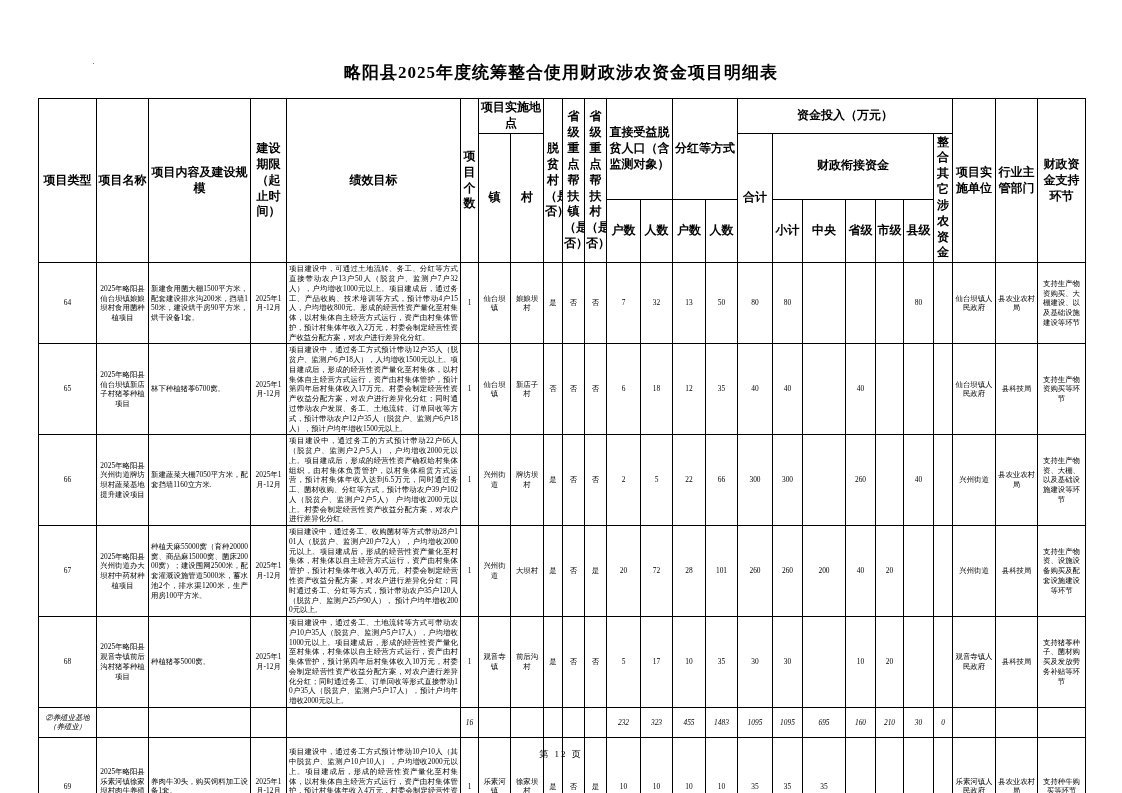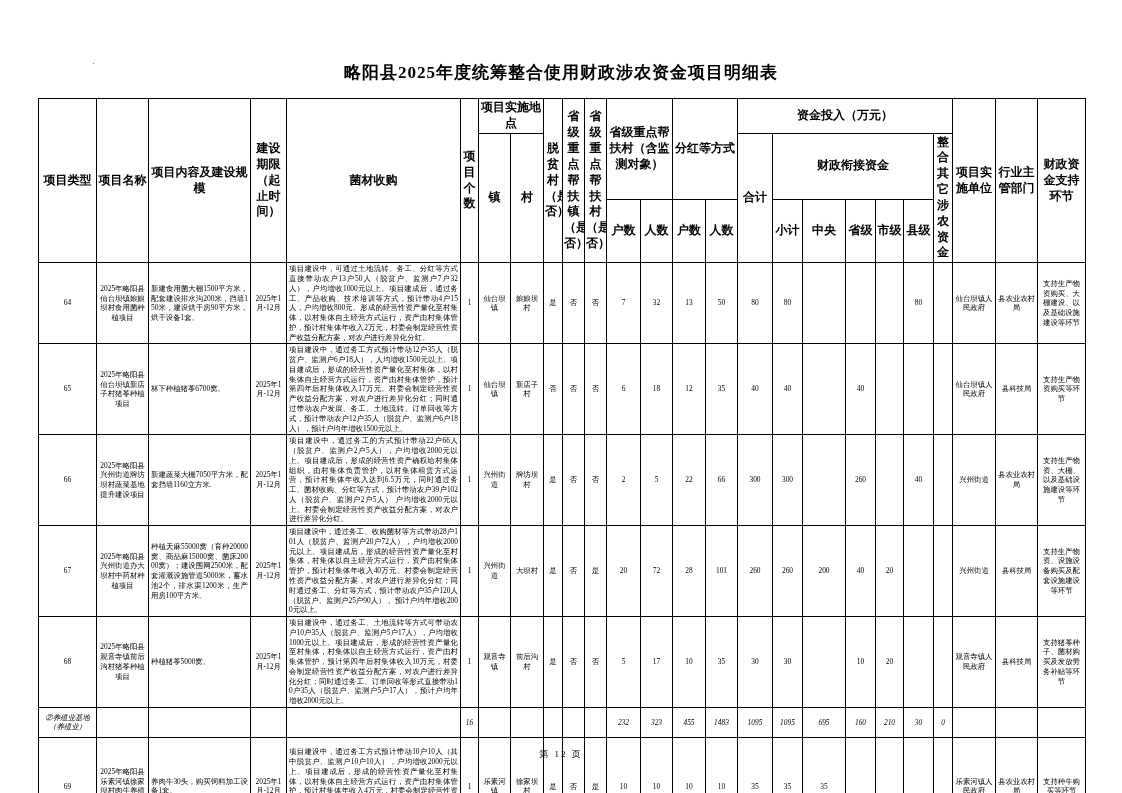--- a/index.html
+++ b/index.html
@@ -82,27 +82,27 @@
         <col style="width:43px">
         <col style="width:42px">
       <col style="width:48px">
     </colgroup>
     <thead>
       <tr>
         <th rowspan="3">项目类型</th>
         <th rowspan="3">项目名称</th>
         <th rowspan="3">项目内容及建设规模</th>
         <th rowspan="3">建设期限（起止时间）</th>
-        <th rowspan="3">菌材收购</th>
+        <th rowspan="3">绩效目标</th>
         <th rowspan="3">项目个数</th>
         <th colspan="2">项目实施地点</th>
         <th rowspan="3">脱贫村（是/否）</th>
         <th rowspan="3">省级重点帮扶镇（是/否）</th>
         <th rowspan="3">省级重点帮扶村（是/否）</th>
-        <th colspan="2" rowspan="2">省级重点帮扶村（含监测对象）</th>
+        <th colspan="2" rowspan="2">直接受益脱贫人口（含监测对象）</th>
         <th colspan="2" rowspan="2">分红等方式</th>
         <th colspan="7">资金投入（万元）</th>
         <th rowspan="3">项目实施单位</th>
         <th rowspan="3">行业主管部门</th>
         <th rowspan="3">财政资金支持环节</th>
       </tr>
       <tr>
         <th rowspan="2">镇</th>
         <th rowspan="2">村</th>
         <th rowspan="2">合计</th>

